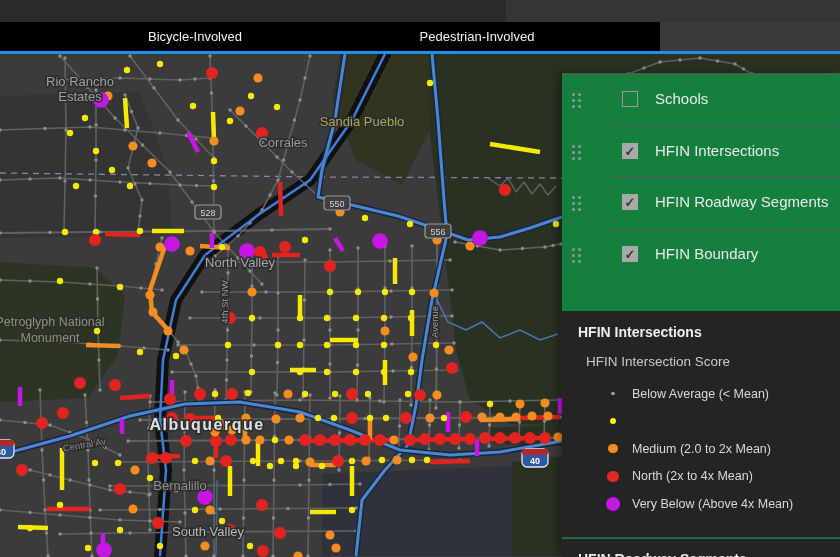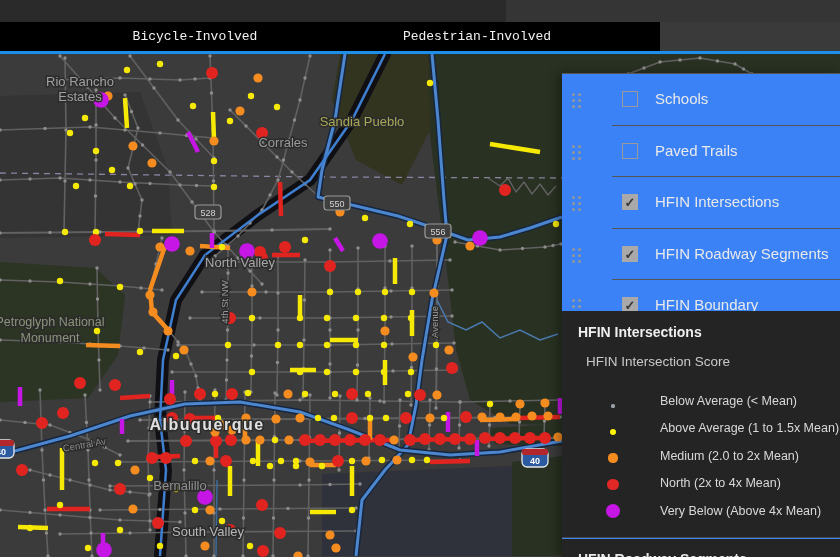--- a/index.html
+++ b/index.html
@@ -4,47 +4,47 @@
 <style>
   html,body{margin:0;padding:0;background:#222;}
   .stage{position:relative;width:840px;height:557px;overflow:hidden;
          font-family:"Liberation Sans",sans-serif;background:#3b3b3b;}
   
   .topbar{position:absolute;left:0;top:0;width:840px;height:22px;background:#2a2a2a;z-index:30;}
   .topbar-right{position:absolute;right:0;top:0;width:334px;height:22px;background:#353535;}
   .tabbar{position:absolute;left:0;top:22px;width:840px;height:29px;background:#3a3a3a;z-index:30;}
   .tabbar-black{position:absolute;left:0;top:0;width:660px;height:29px;background:#000;}
   .tab{position:absolute;top:0;height:29px;line-height:29px;text-align:center;
-       color:#f2f2f2;font-size:13px;cursor:pointer;z-index:2;font-family:Liberation Mono, monospace;}
+       color:#f2f2f2;font-size:13px;cursor:pointer;z-index:2;}
   .tab.t0{left:60px;width:270px;}
   .tab.t1{left:342px;width:270px;}
   .accent-line{position:absolute;left:0;top:51px;width:840px;height:3px;background:#1e8fe8;z-index:30;}
   
   #map-svg{position:absolute;left:0;top:54px;width:840px;height:503px;display:block;background:#3b3b3b;}
   
   .layers-panel{position:absolute;left:562px;top:73px;width:278px;height:484px;
-                background:#3b82f6;border-top:1px solid #565656;box-shadow:-4px 0 10px rgba(0,0,0,.35);
+                background:#15803d;border-top:1px solid #565656;box-shadow:-4px 0 10px rgba(0,0,0,.35);
                 z-index:20;box-sizing:border-box;}
   .rows{position:absolute;left:0;top:0;width:278px;height:237px;overflow:hidden;}
   .layer-row{position:relative;height:51.5px;box-sizing:border-box;}
   .layer-row .rule{position:absolute;left:50px;right:0;bottom:0;height:1px;background:#555;}
   .handle{position:absolute;left:10px;top:19px;width:3px;height:3px;background:#969696;border-radius:50%;
           box-shadow:6px 0 0 #969696,0 6px 0 #969696,6px 6px 0 #969696,0 12px 0 #969696,6px 12px 0 #969696;
           cursor:grab;}
   .cb{position:absolute;left:60px;top:17px;width:16px;height:16px;box-sizing:border-box;
       border:1px solid #9a9a9a;background:transparent;cursor:pointer;
       font-size:13px;line-height:15px;text-align:center;color:#3a3a3a;}
   .cb.checked{background:#a9a9a9;border-color:#a9a9a9;font-weight:bold;}
   .layer-label{position:absolute;left:93px;top:16px;font-size:15px;color:#e9e9e9;white-space:nowrap;}
   
   .legend{position:absolute;left:0;top:237px;width:278px;height:227px;background:#242424;
           border-bottom:1px solid #4a4a4a;box-sizing:border-box;}
   .legend-title{margin:13px 0 0 16px;font-size:14px;font-weight:bold;color:#efefef;}
   .legend-subtitle{margin:14px 0 0 24px;font-size:13.5px;color:#c9c9c9;}
-  .l-item{display:flex;align-items:flex-end;height:27.5px;margin-left:40px;gap:28px;}
+  .l-item{display:flex;align-items:center;height:27.5px;margin-left:40px;}
   #legend-items{margin-top:11px;}
   .l-dotbox{width:22px;display:flex;justify-content:center;align-items:center;flex:none;}
   .l-dot{border-radius:50%;}
   .l-label{font-size:12.5px;color:#d9d9d9;margin-left:8px;white-space:nowrap;}
   .legend-next{position:absolute;left:0;top:465px;width:278px;height:19px;background:#242424;overflow:hidden;}
   .legend-next-title{margin:12px 0 0 16px;font-size:14px;font-weight:bold;color:#e9e9e9;}
 </style>
 </head>
 <body>
 
@@ -787,26 +787,20 @@
   <div class="layers-panel">
     <div class="rows" id="layer-rows">
         <div class="layer-row">
           <span class="handle"></span>
           <span class="cb"></span>
           <span class="layer-label">Schools</span>
           <span class="rule"></span>
         </div>
         <div class="layer-row">
           <span class="handle"></span>
-          <span class="cb"></span>
-          <span class="layer-label">Paved Trails</span>
-          <span class="rule"></span>
-        </div>
-        <div class="layer-row">
-          <span class="handle"></span>
           <span class="cb checked">✓</span>
           <span class="layer-label">HFIN Intersections</span>
           <span class="rule"></span>
         </div>
         <div class="layer-row">
           <span class="handle"></span>
           <span class="cb checked">✓</span>
           <span class="layer-label">HFIN Roadway Segments</span>
           <span class="rule"></span>
         </div>
@@ -823,21 +817,20 @@
           <div class="l-item">
             <span class="l-dotbox">
               <span class="l-dot" style="height: 3.2px; width: 3.2px; background: rgb(154, 160, 168);"></span>
             </span>
             <span class="l-label">Below Average (&lt; Mean)</span>
           </div>
           <div class="l-item">
             <span class="l-dotbox">
               <span class="l-dot" style="height: 6px; width: 6px; background: rgb(253, 244, 3);"></span>
             </span>
-            <span class="l-label">Above Average (1 to 1.5x Mean)</span>
           </div>
           <div class="l-item">
             <span class="l-dotbox">
               <span class="l-dot" style="height: 9.2px; width: 9.2px; background: rgb(245, 140, 31);"></span>
             </span>
             <span class="l-label">Medium (2.0 to 2x Mean)</span>
           </div>
           <div class="l-item">
             <span class="l-dotbox">
               <span class="l-dot" style="height: 11.2px; width: 11.2px; background: rgb(225, 40, 38);"></span>

